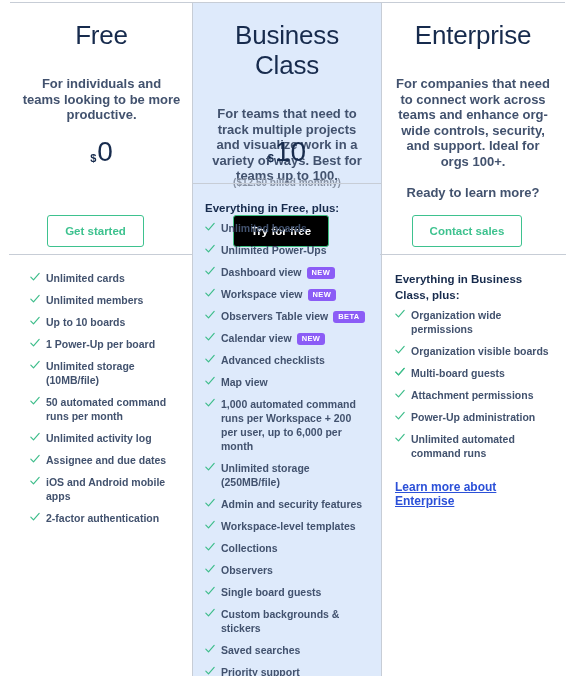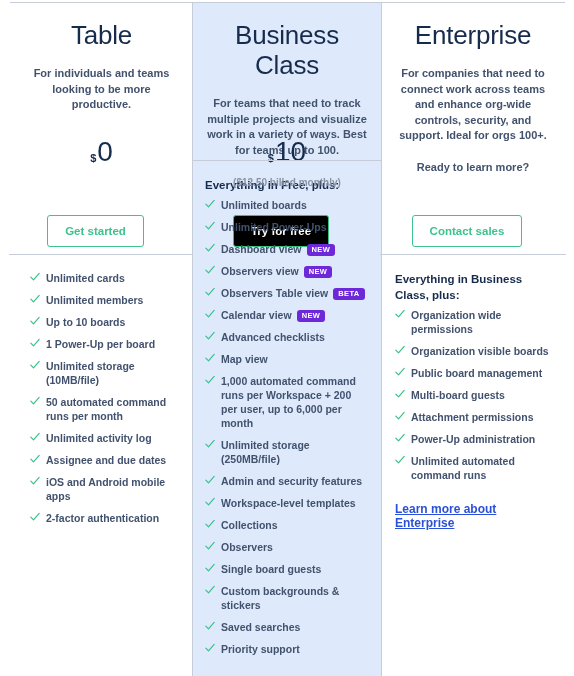--- a/index.html
+++ b/index.html
@@ -87,22 +87,22 @@
     margin: 0;
     padding-top: 17px;
     font-size: 26px;
     font-weight: 400;
     line-height: 30px;
     letter-spacing: -0.2px;
     color: #172b4d;
   }
 
   .plan-desc {
-    margin: 16px auto 0;
-    font-size: 11px;
+    margin: 26px auto 0;
+    font-size: 13px;
     line-height: 15.5px;
     font-weight: 600;
     color: #42526e;
     max-width: 160px;
   }
   .col-biz .plan-desc { max-width: 166px; }
   .col-ent .plan-desc { max-width: 160px; }
 
   .plan-desc .extra-line {
     display: block;
@@ -213,21 +213,21 @@
     height: 10px;
     display: inline-block;
   }
   .check-icon svg { display: block; }
 
   .badge {
     display: inline-block;
     margin-left: 5px;
     padding: 1px 5px 2px;
     border-radius: 3px;
-    background: #6d28d9;
+    background: #8b5cf6;
     color: #ffffff;
     font-size: 7.5px;
     font-weight: 700;
     letter-spacing: 0.4px;
     line-height: 9px;
     vertical-align: 1px;
     text-transform: uppercase;
   }
 
   .learn-more {
@@ -244,21 +244,21 @@
 </style>
 </head>
 <body>
 
 <div class="pricing-table">
   <div class="top-rule"></div>
   <div class="columns">
 
     <div class="col col-free">
       <div class="col-head">
-        <h2 class="plan-title">Table</h2>
+        <h2 class="plan-title">Free</h2>
         <p class="plan-desc">For individuals and teams looking to be more productive.</p>
         <div class="price-wrap">
           <span class="price"><span class="currency">$</span><span>0</span></span>
         </div>
         <div class="cta-wrap">
           <button class="btn btn-outline">Get started</button>
         </div>
       </div>
       <div class="col-body">
         <ul class="features">
@@ -345,21 +345,21 @@
               </span><span>Unlimited Power-Ups</span></li>
           <li><span class="check-icon">
                 <svg width="10" height="10" viewBox="0 0 12 12">
                   <path d="M1 6.2 L4.2 9.4 L11 1.6" fill="none" stroke="#3dbd8a" stroke-width="1.4" stroke-linecap="round" stroke-linejoin="round"></path>
                 </svg>
               </span><span>Dashboard view</span><span class="badge">NEW</span></li>
           <li><span class="check-icon">
                 <svg width="10" height="10" viewBox="0 0 12 12">
                   <path d="M1 6.2 L4.2 9.4 L11 1.6" fill="none" stroke="#3dbd8a" stroke-width="1.4" stroke-linecap="round" stroke-linejoin="round"></path>
                 </svg>
-              </span><span>Observers view</span><span class="badge">NEW</span></li>
+              </span><span>Workspace view</span><span class="badge">NEW</span></li>
           <li><span class="check-icon">
                 <svg width="10" height="10" viewBox="0 0 12 12">
                   <path d="M1 6.2 L4.2 9.4 L11 1.6" fill="none" stroke="#3dbd8a" stroke-width="1.4" stroke-linecap="round" stroke-linejoin="round"></path>
                 </svg>
               </span><span>Observers Table view</span><span class="badge">BETA</span></li>
           <li><span class="check-icon">
                 <svg width="10" height="10" viewBox="0 0 12 12">
                   <path d="M1 6.2 L4.2 9.4 L11 1.6" fill="none" stroke="#3dbd8a" stroke-width="1.4" stroke-linecap="round" stroke-linejoin="round"></path>
                 </svg>
               </span><span>Calendar view</span><span class="badge">NEW</span></li>
@@ -447,21 +447,21 @@
               </span><span>Organization wide permissions</span></li>
           <li><span class="check-icon">
                 <svg width="10" height="10" viewBox="0 0 12 12">
                   <path d="M1 6.2 L4.2 9.4 L11 1.6" fill="none" stroke="#3dbd8a" stroke-width="1.4" stroke-linecap="round" stroke-linejoin="round"></path>
                 </svg>
               </span><span>Organization visible boards</span></li>
           <li><span class="check-icon">
                 <svg width="10" height="10" viewBox="0 0 12 12">
                   <path d="M1 6.2 L4.2 9.4 L11 1.6" fill="none" stroke="#3dbd8a" stroke-width="1.4" stroke-linecap="round" stroke-linejoin="round"></path>
                 </svg>
-              </span><span>Public board management</span></li>
+              </span></li>
           <li><span class="check-icon">
                 <svg width="10" height="10" viewBox="0 0 12 12">
                   <path d="M1 6.2 L4.2 9.4 L11 1.6" fill="none" stroke="#3dbd8a" stroke-width="1.4" stroke-linecap="round" stroke-linejoin="round"></path>
                 </svg>
               </span><span>Multi-board guests</span></li>
           <li><span class="check-icon">
                 <svg width="10" height="10" viewBox="0 0 12 12">
                   <path d="M1 6.2 L4.2 9.4 L11 1.6" fill="none" stroke="#3dbd8a" stroke-width="1.4" stroke-linecap="round" stroke-linejoin="round"></path>
                 </svg>
               </span><span>Attachment permissions</span></li>

